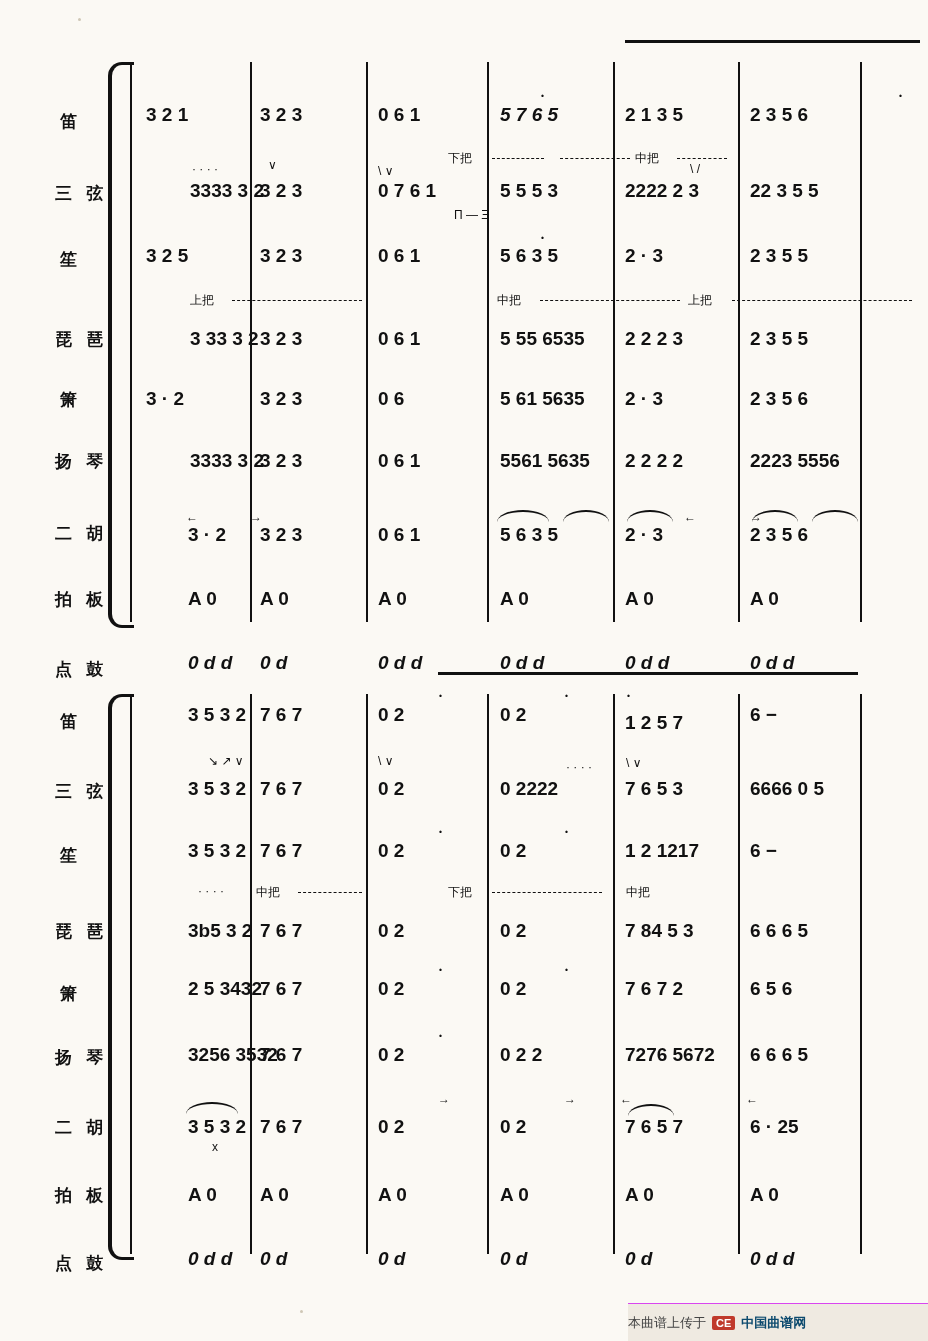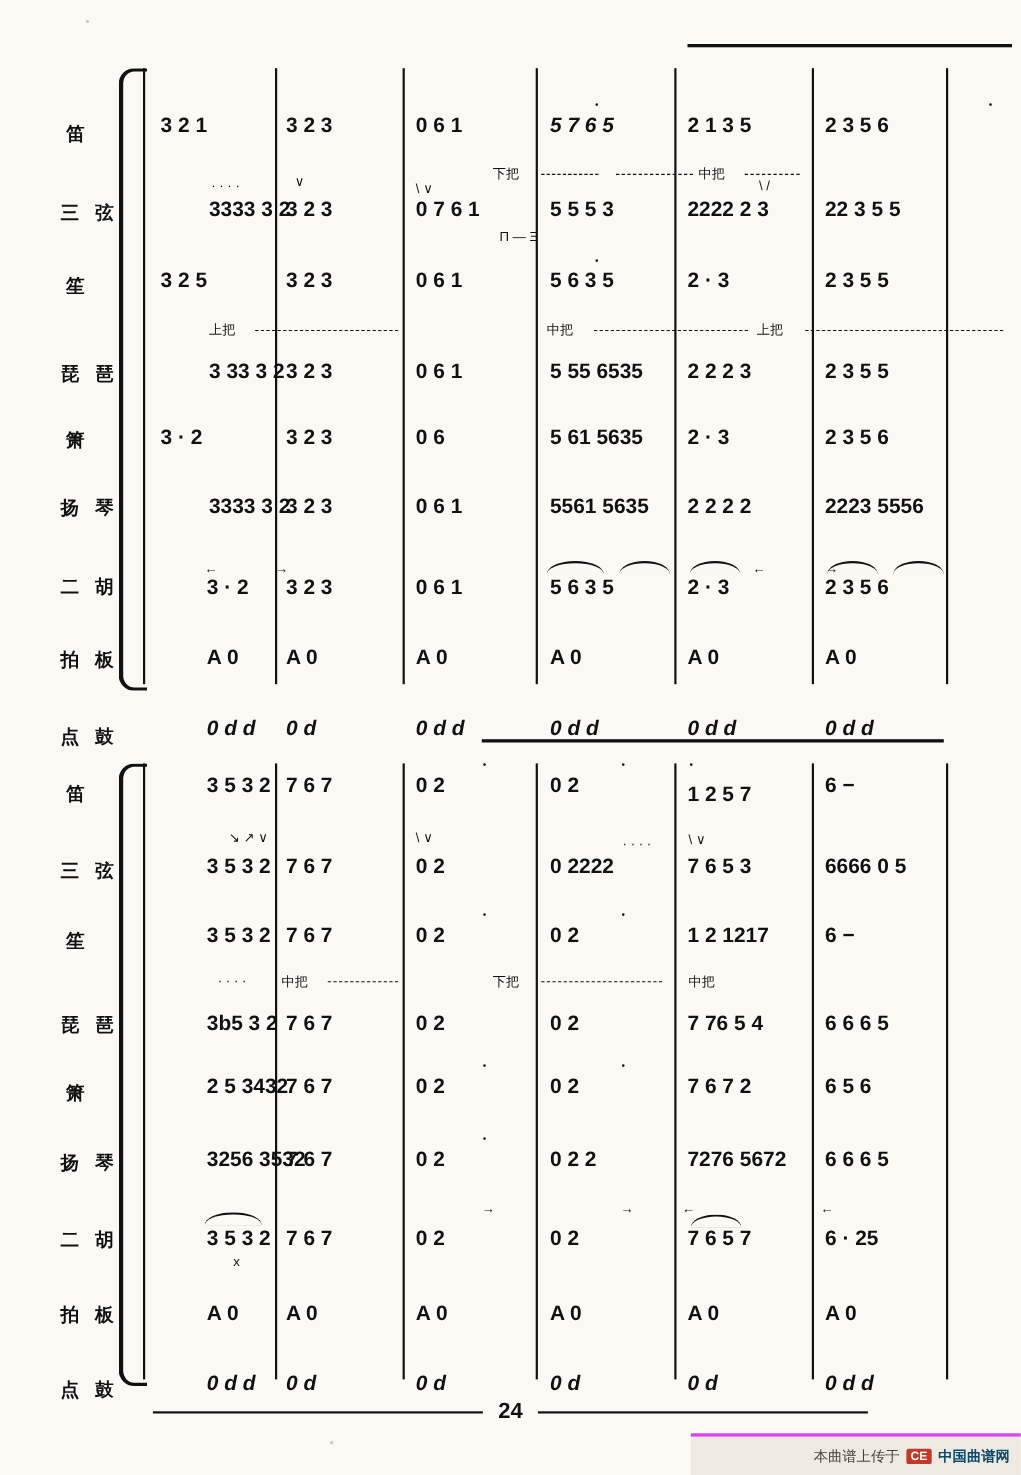--- a/index.html
+++ b/index.html
@@ -70,22 +70,22 @@
   .pagenum{
     position:absolute;left:0;right:0;bottom:46px;text-align:center;
     font-size:20px;font-weight:bold;font-family:"Liberation Sans",sans-serif;
   }
   .pagenum .rule{
     display:inline-block;width:300px;border-top:2px solid #111;
     vertical-align:middle;margin:0 8px;
   }
   .watermark{
     position:absolute;right:0;bottom:0;width:300px;height:38px;
-    background:#efeae1;border-top:3px solid #d946ef;
-    display:flex;align-items:center;justify-content:flex-end;
+    background:#efeae1;border-top:1px solid #d946ef;
+    display:flex;align-items:center;justify-content:flex-start;
     gap:6px;padding-right:10px;box-sizing:border-box;
     font-size:13px;color:#444;font-family:"Liberation Sans",sans-serif;
   }
   .wm-badge{
     display:inline-block;background:#c0392b;color:#fff;font-size:11px;
     padding:1px 4px;border-radius:2px;font-weight:bold;
   }
   .wm-red{color:#0c4a6e;font-weight:bold;}
   .speck{position:absolute;width:3px;height:3px;background:#cfc7b6;border-radius:50%;}
 </style>
@@ -271,21 +271,21 @@
     <div class="anno" style="left:196px;top:212px;">中把</div>
     <div class="dash" style="left:238px;top:220px;width:64px;"></div>
     <div class="anno" style="left:388px;top:212px;">下把</div>
     <div class="dash" style="left:432px;top:220px;width:110px;"></div>
     <div class="anno" style="left:566px;top:212px;">中把</div>
 
     <div class="cell" style="left:128px;top:248px;">3b5  3 2</div>
     <div class="cell" style="left:200px;top:248px;">7 6   7</div>
     <div class="cell" style="left:318px;top:248px;">0     2</div>
     <div class="cell" style="left:440px;top:248px;">0     2</div>
-    <div class="cell" style="left:565px;top:248px;">7 76  5 4</div>
+    <div class="cell" style="left:565px;top:248px;">7 84  5 3</div>
     <div class="cell" style="left:690px;top:248px;">6 6   6 5</div>
 
     <div class="cell" style="left:128px;top:306px;">2 5  3432</div>
     <div class="cell" style="left:200px;top:306px;">7 6   7</div>
     <div class="cell" style="left:318px;top:306px;">0     2</div>
     <div class="cell" style="left:440px;top:306px;">0     2</div>
     <div class="cell" style="left:565px;top:306px;">7 6  7 2</div>
     <div class="cell" style="left:690px;top:306px;">6 5   6</div>
     <div class="dotover" style="left:378px;top:290px;">·</div>
     <div class="dotover" style="left:504px;top:290px;">·</div>
@@ -321,24 +321,19 @@
     <div class="cell" style="left:690px;top:512px;">A     0</div>
 
     <div class="cell ital" style="left:128px;top:576px;">0    d d</div>
     <div class="cell ital" style="left:200px;top:576px;">0     d</div>
     <div class="cell ital" style="left:318px;top:576px;">0     d</div>
     <div class="cell ital" style="left:440px;top:576px;">0     d</div>
     <div class="cell ital" style="left:565px;top:576px;">0     d</div>
     <div class="cell ital" style="left:690px;top:576px;">0   d d</div>
   </div>
 
-  <div class="pagenum">
-    <span class="rule"></span>
-    <span>24</span>
-    <span class="rule"></span>
-  </div>
 
   <div class="watermark">
     <span>本曲谱上传于</span>
     <span class="wm-badge">CE</span>
     <span class="wm-red">中国曲谱网</span>
   </div>
 </div>
 
 </body></html>

